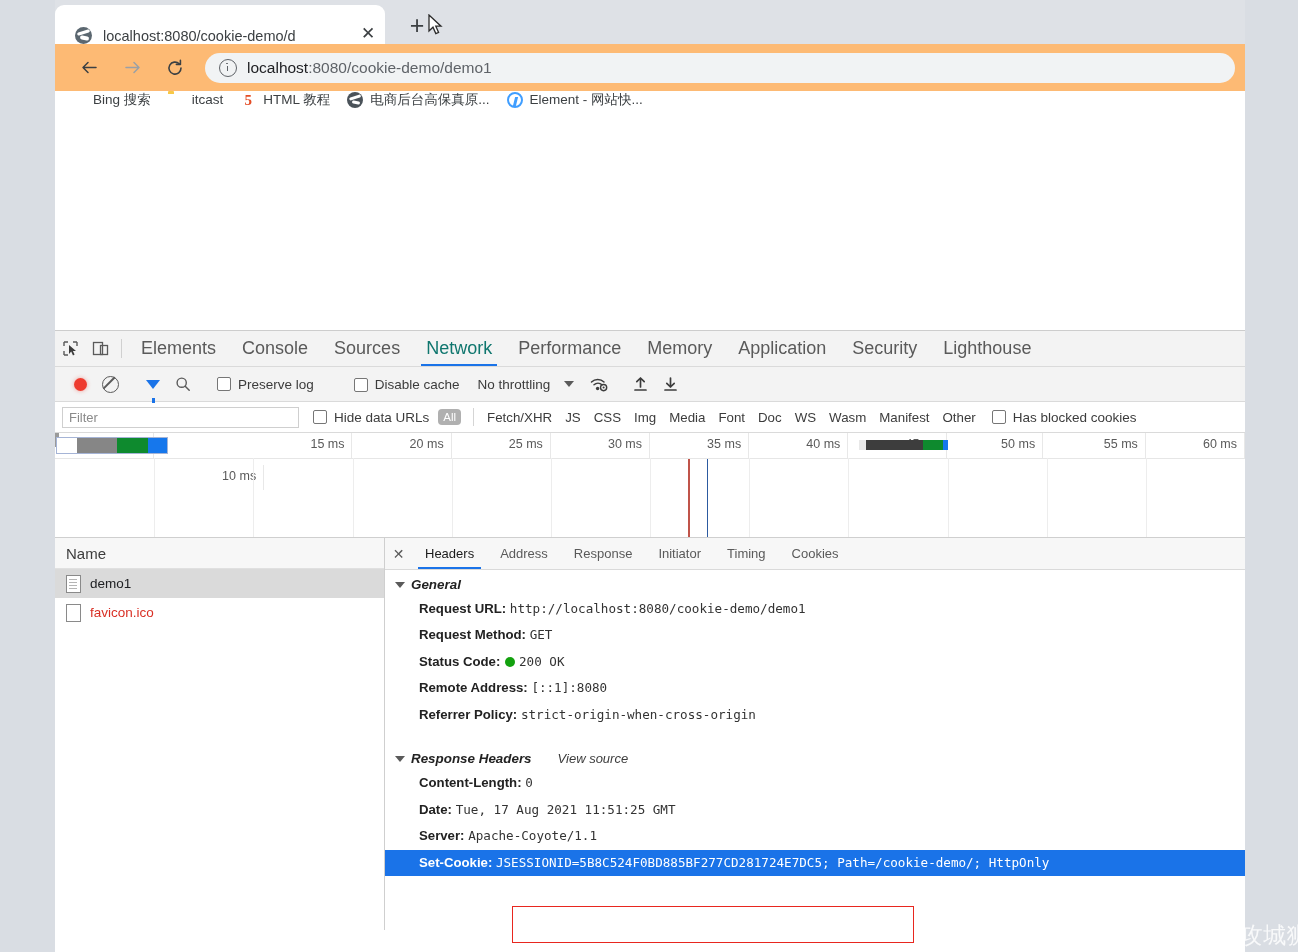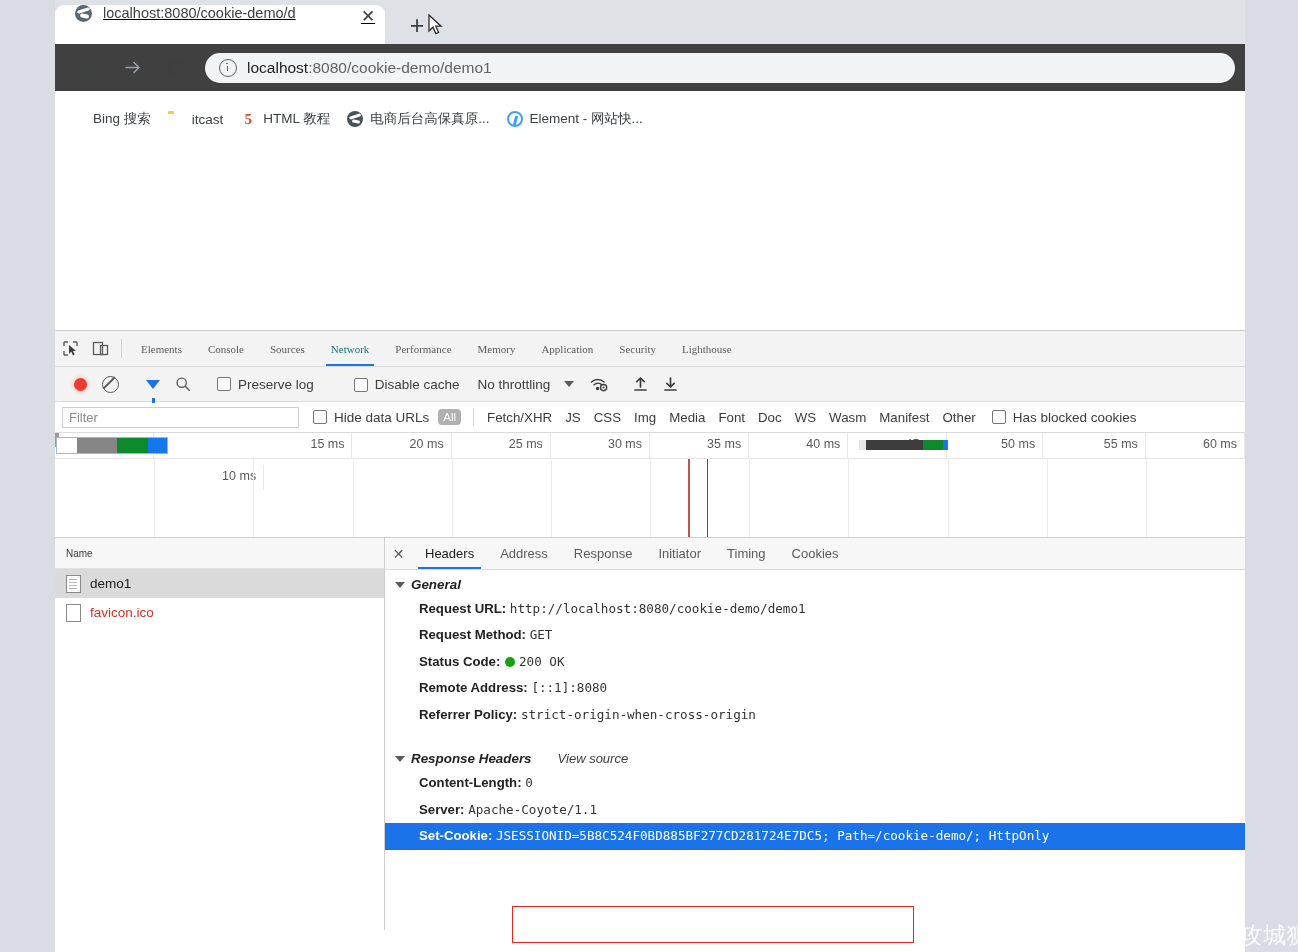--- a/index.html
+++ b/index.html
@@ -14,21 +14,21 @@
     background:#ffffff;
     overflow:hidden;
   }
   
   .tabstrip{
     height:44px;background:#dee1e6;position:relative;
   }
   .tab{
     position:absolute;left:0;top:5px;width:330px;height:39px;
     background:#ffffff;border-radius:9px 9px 0 0;
-    display:flex;align-items:flex-start;padding:0 6px 0 20px;box-sizing:border-box;text-decoration:underline;
+    display:flex;align-items:flex-end;padding:0 6px 0 20px;box-sizing:border-box;
   }
   .tab-favicon{
     width:17px;height:17px;border-radius:50%;
     background:#5b6770;flex:none;position:relative;overflow:hidden;
   }
   .tab-favicon::before{
     content:"";position:absolute;left:2px;top:4px;width:13px;height:3px;
     background:#ffffff;border-radius:2px;transform:rotate(-18deg);
   }
   .tab-favicon::after{
@@ -48,21 +48,21 @@
     display:flex;align-items:center;justify-content:center;
     font-size:25px;color:#3c4043;font-weight:300;line-height:1;
   }
   .cursor{
     position:absolute;left:371px;top:14px;width:0;height:0;
     border-left:2px solid transparent;
   }
   .cursor svg{position:absolute;left:0;top:0;}
   
   .toolbar{
-    height:47px;background:#404040;display:flex;align-items:center;
+    height:47px;background:#fdba74;display:flex;align-items:center;
     padding:0 10px 0 18px;box-sizing:border-box;
   }
   .navbtn{
     width:32px;height:32px;display:flex;align-items:center;justify-content:center;
     color:#3c4043;flex:none;margin-right:11px;
   }
   .navbtn.reload{margin-right:14px;}
   .omnibox{
     flex:1;height:30px;background:#f1f3f4;border-radius:16px;
     display:flex;align-items:center;padding:0 14px;box-sizing:border-box;
@@ -76,21 +76,21 @@
     background:#5f6368;border-radius:50%;
   }
   .info-icon::after{
     content:"";position:absolute;left:6.5px;top:6px;width:1.4px;height:5px;
     background:#5f6368;
   }
   .url{font-size:15.5px;color:#5f6368;white-space:nowrap;}
   .url b{color:#202124;font-weight:400;}
   
   .bookmarks{
-    height:37px;background:#ffffff;display:flex;align-items:flex-end;
+    height:37px;background:#ffffff;display:flex;align-items:flex-start;
     padding-left:14px;box-sizing:border-box;
   }
   .bm{display:flex;align-items:center;margin-right:17px;flex:none;}
   .bm-label{font-size:13.5px;color:#3c4043;margin-left:7px;white-space:nowrap;}
   .ico{width:17px;height:17px;flex:none;position:relative;}
   .ico-bing{
     background:linear-gradient(135deg,#00a5df,#0b63bf);
     -webkit-mask:none;border-radius:2px;
     width:14px;height:17px;
     clip-path:polygon(15% 0%,45% 12%,45% 62%,72% 50%,50% 40%,45% 12%,100% 48%,100% 72%,40% 100%,15% 88%);
@@ -134,22 +134,22 @@
   }
   .dt-tabs{
     height:35px;display:flex;align-items:stretch;border-bottom:1px solid #dadada;
     background:#f3f3f3;
   }
   .dt-iconbtn{
     width:30px;display:flex;align-items:center;justify-content:center;flex:none;
   }
   .dt-sep{width:1px;background:#d0d0d0;margin:8px 6px;flex:none;}
   .dt-tab{
-    display:flex;align-items:center;padding:0 13px;font-size:11px;
-    color:#5a5a5a;white-space:nowrap;flex:none;position:relative;font-family:Liberation Serif, serif;
+    display:flex;align-items:center;padding:0 13px;font-size:18px;
+    color:#5a5a5a;white-space:nowrap;flex:none;position:relative;
   }
   .dt-tab.active{color:#0f766e;}
   .dt-tab.active::after{
     content:"";position:absolute;left:8px;right:8px;bottom:0;height:2px;
     background:#1a73e8;
   }
   .dt-toolbar2{
     height:35px;display:flex;align-items:center;border-bottom:1px solid #dadada;
     background:#f3f3f3;padding-left:10px;box-sizing:border-box;
   }
@@ -210,21 +210,21 @@
   .bar i{display:block;height:100%;}
   .evline{position:absolute;width:1.4px;top:26px;bottom:0;}
   
   .panes{display:flex;height:392px;}
   .reqlist{
     width:330px;flex:none;border-right:1px solid #cfcfcf;background:#fff;
     box-sizing:border-box;
   }
   .reqlist-head{
     height:31px;display:flex;align-items:center;padding-left:11px;
-    font-size:10px;color:#3c3c3c;border-bottom:1px solid #e0e0e0;
+    font-size:15px;color:#3c3c3c;border-bottom:1px solid #e0e0e0;
     background:#f7f7f7;box-sizing:border-box;
   }
   .reqrow{
     height:29px;display:flex;align-items:center;padding-left:11px;
     font-size:13.5px;box-sizing:border-box;
   }
   .reqrow.sel{background:#dadada;}
   .doc-ico{
     width:13px;height:16px;border:1px solid #8a8a8a;background:#fff;flex:none;
     margin-right:9px;position:relative;
@@ -579,20 +579,24 @@
         <div class="sec-head" style="margin-top:16px;">
           <span class="tri"></span>
           <span>Response Headers</span>
           <span class="viewsrc">View source</span>
         </div>
         <div class="hrow">
           <span class="hk">Content-Length:</span>
           <span class="hv">0</span>
         </div>
         <div class="hrow">
+          <span class="hk">Date:</span>
+          <span class="hv">Tue, 17 Aug 2021 11:51:25 GMT</span>
+        </div>
+        <div class="hrow">
           <span class="hk">Server:</span>
           <span class="hv">Apache-Coyote/1.1</span>
         </div>
         <div class="hrow sel" id="setcookie-row">
           <span class="hk">Set-Cookie:</span>
           <span class="hv">JSESSIONID=5B8C524F0BD885BF277CD281724E7DC5; Path=/cookie-demo/; HttpOnly</span>
         </div>
       </div>
     </div>
   </div>

